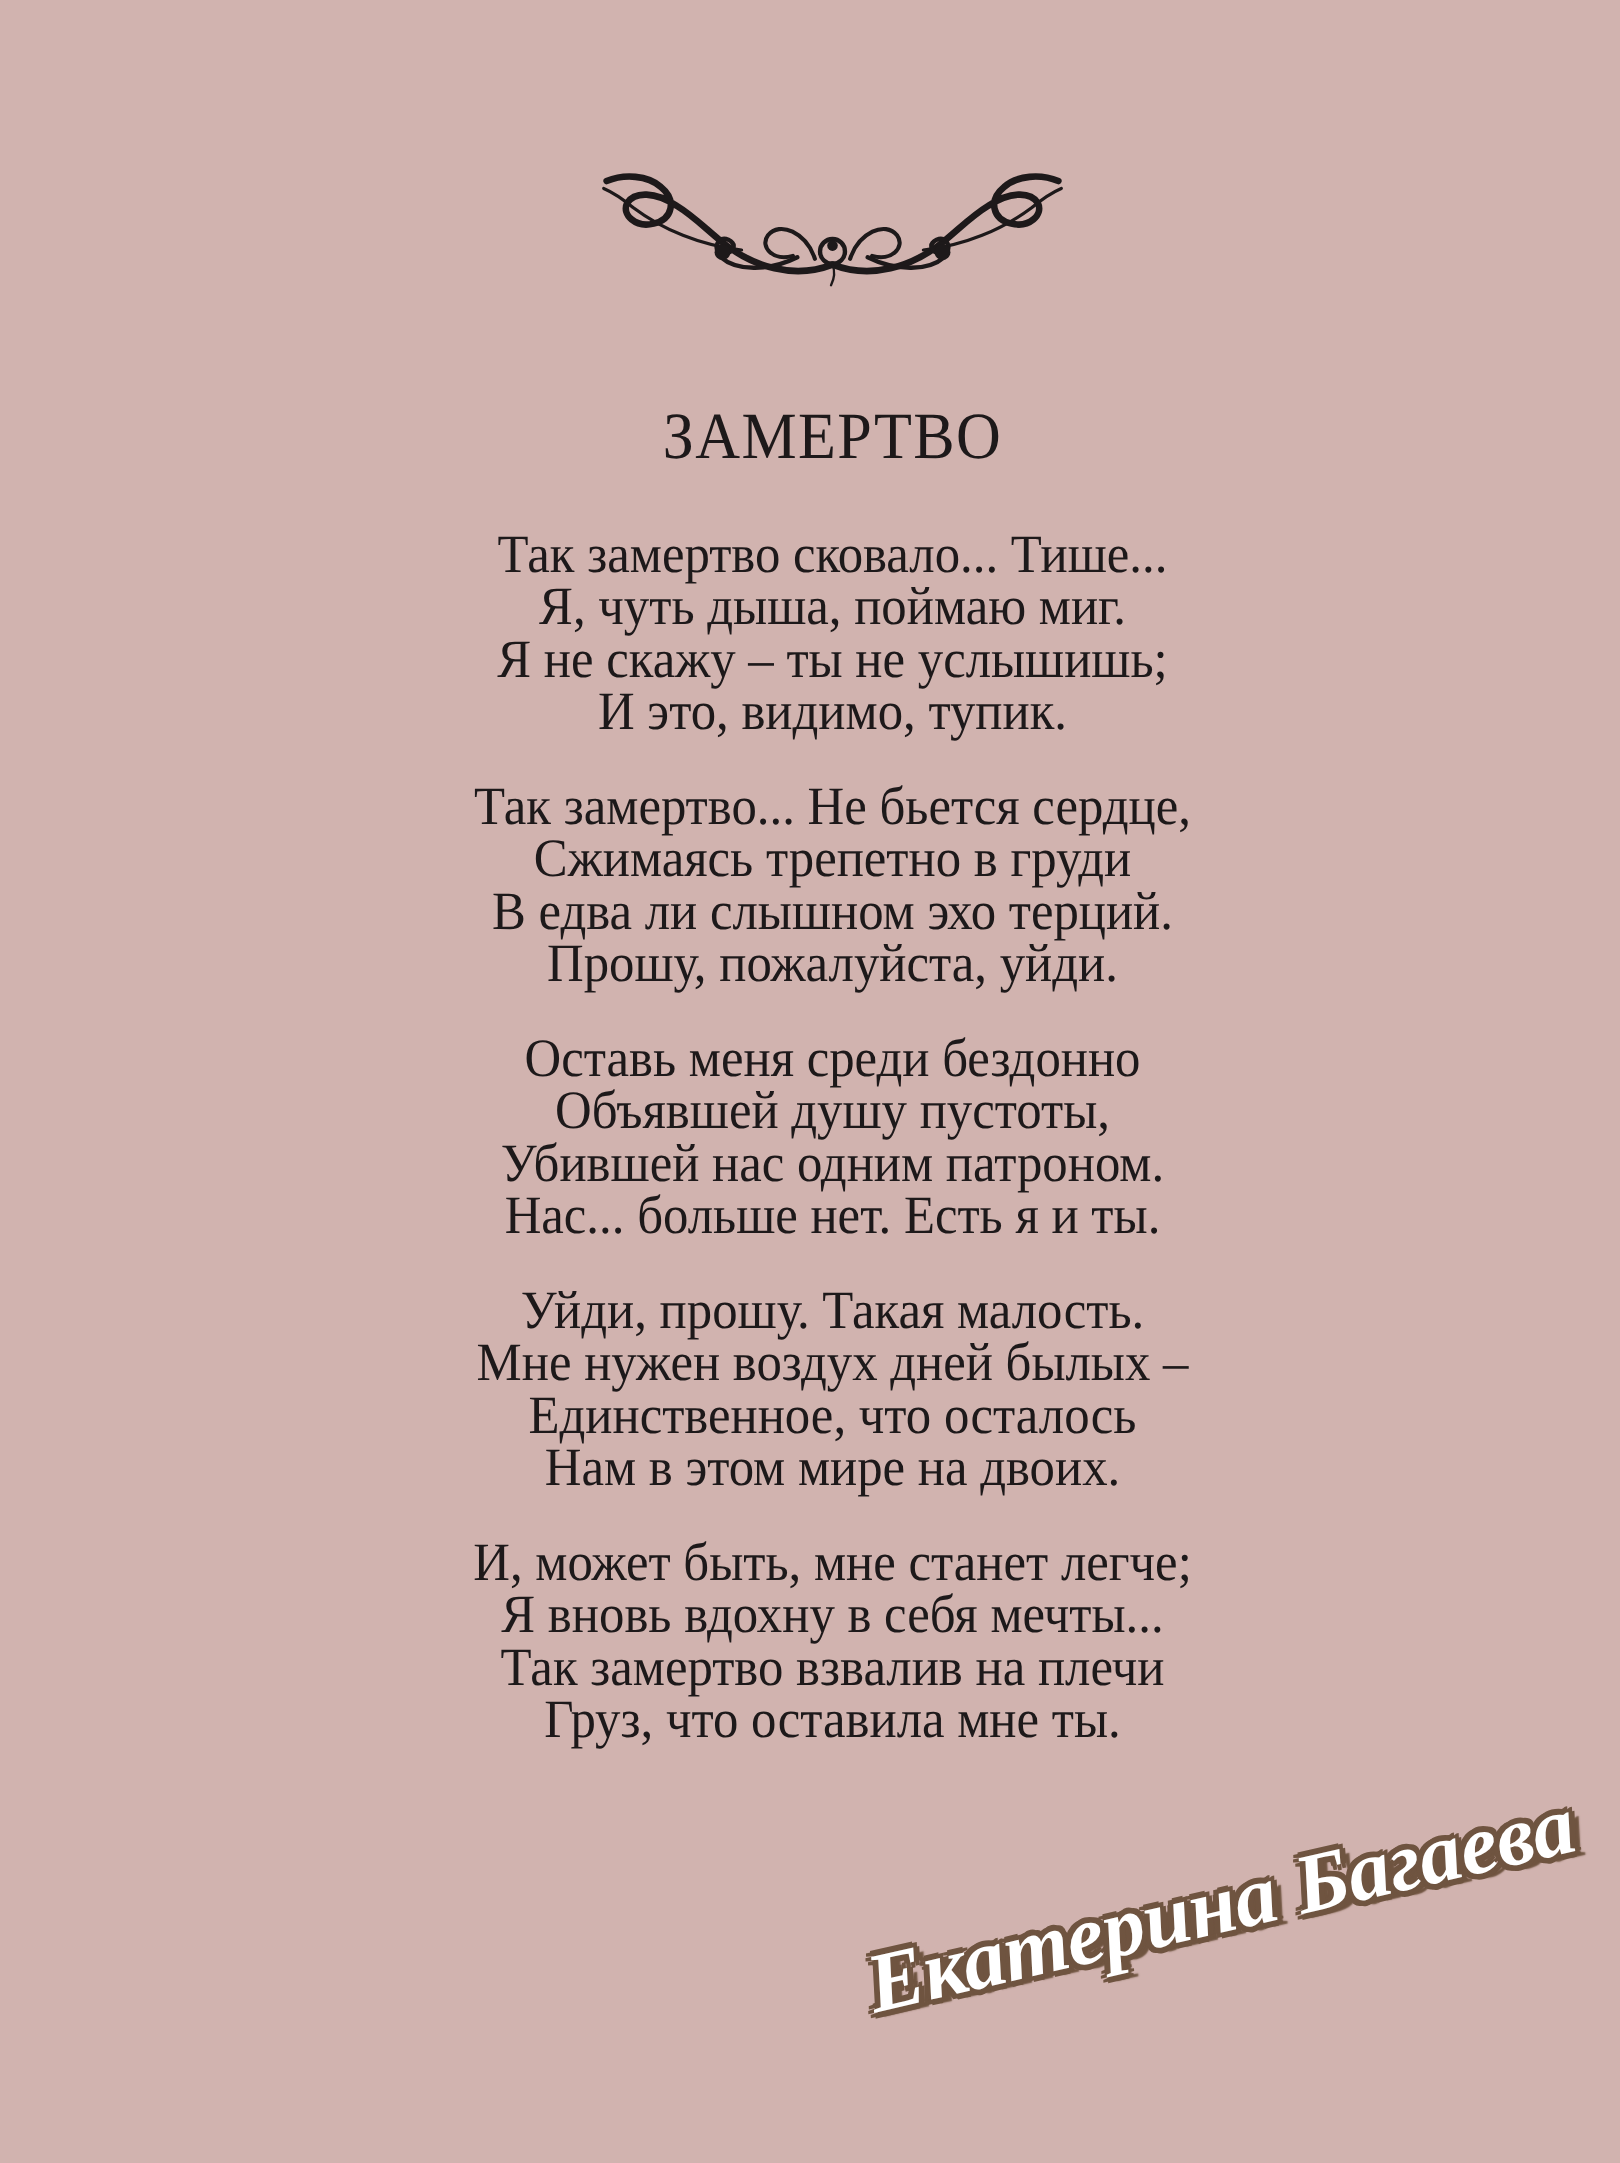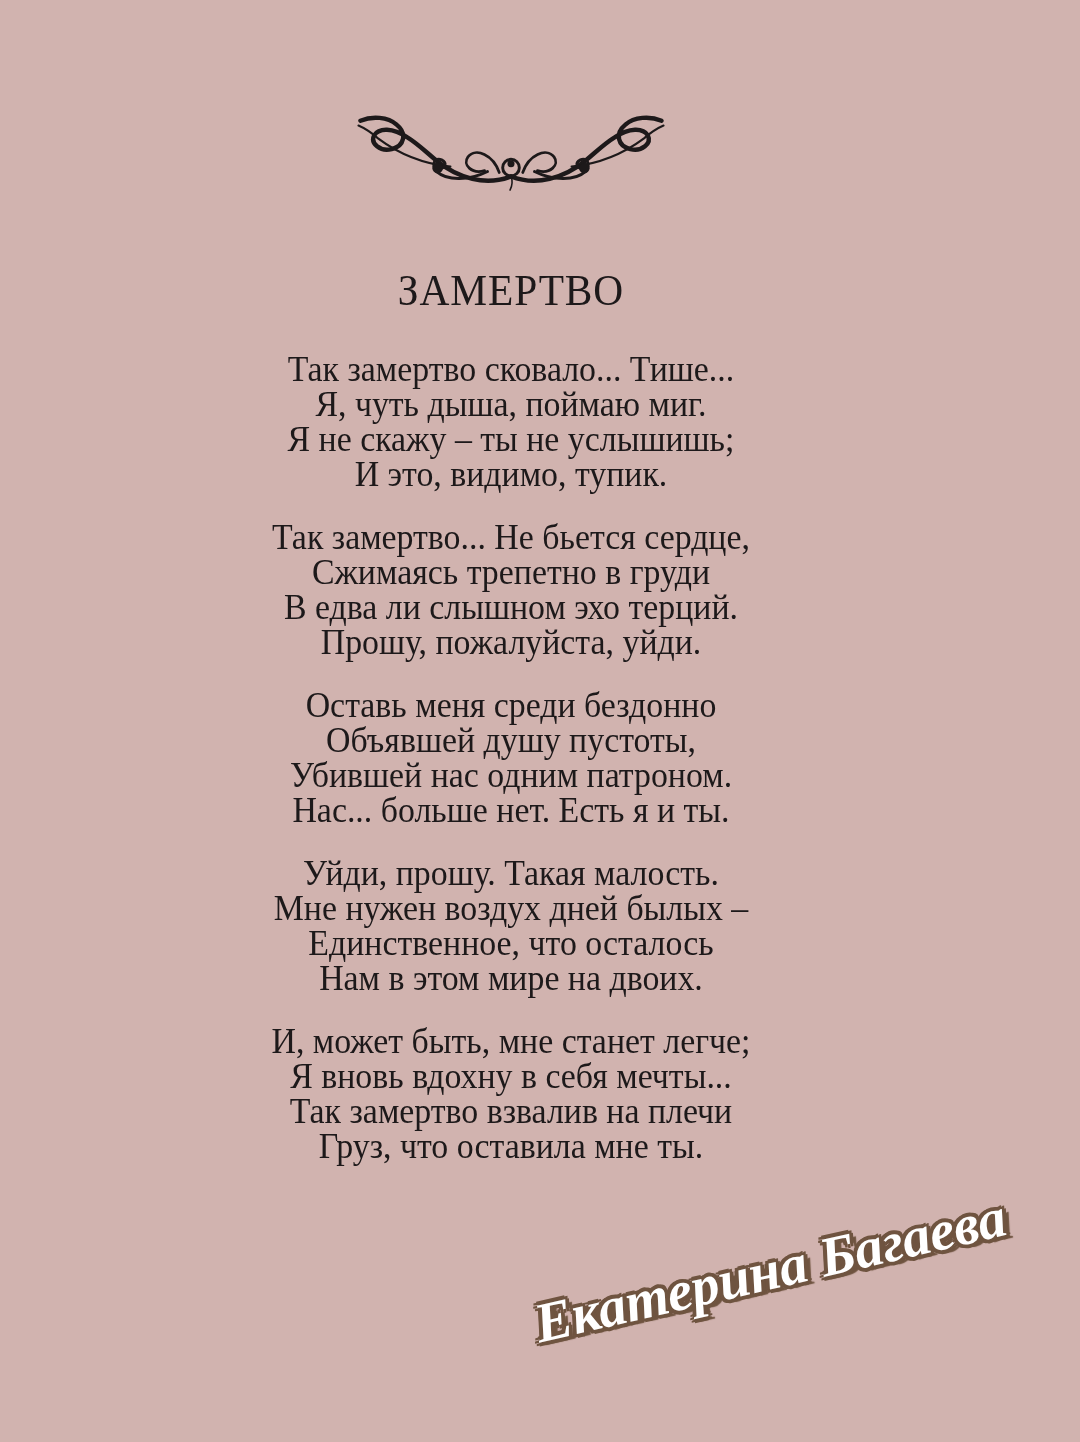--- a/index.html
+++ b/index.html
@@ -13,20 +13,21 @@
   body {
     font-family: "Liberation Serif", "DejaVu Serif", serif;
     background: var(--bg);
   }
   .page {
     position: relative;
     width: 1022px;
     height: 1442px;
     background: var(--bg);
     overflow: hidden;
+    margin-left: 44px;
   }
   .flourish-wrap {
     width: 344px;
     margin: 108px auto 0;
     height: 88px;
   }
   .flourish-wrap svg { display: block; width: 100%; height: 100%; }
   .poem {
     color: var(--ink);
     text-align: center;

